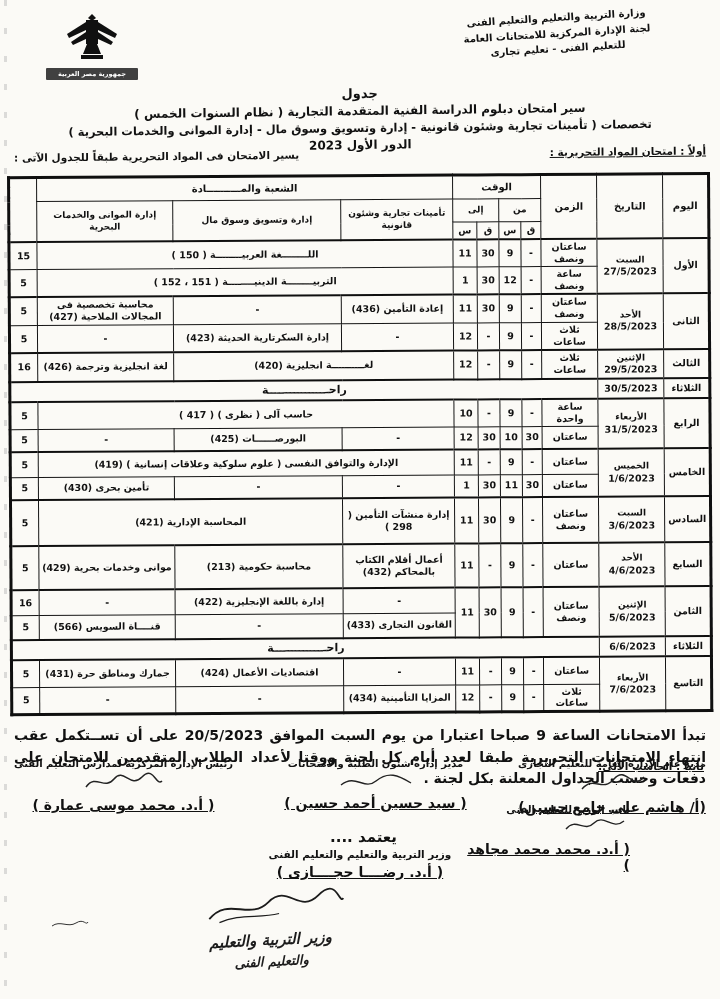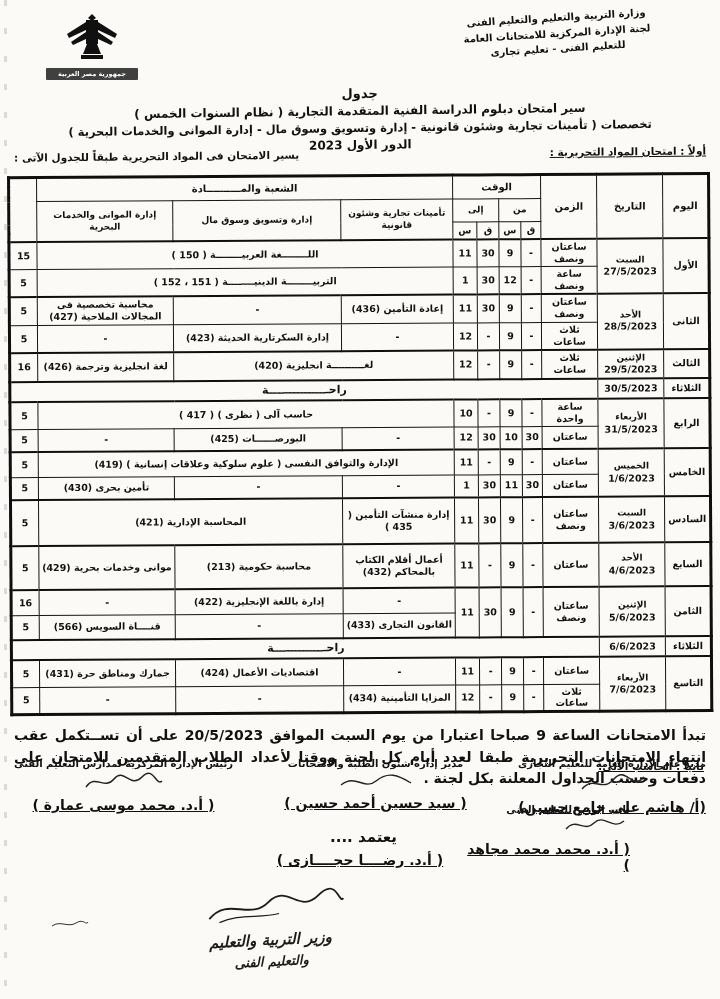--- a/index.html
+++ b/index.html
@@ -263,21 +263,21 @@
       <td>السادس</td>
       <td class="dateCell">
         <div class="wd">السبت</div>
         <div class="dt">3/6/2023</div>
       </td>
       <td>ساعتان ونصف</td>
       <td>-</td>
       <td>9</td>
       <td>30</td>
       <td>11</td>
-      <td>إدارة منشآت التأمين ( 435 )</td>
+      <td>إدارة منشآت التأمين ( 298 )</td>
       <td colspan="2">المحاسبة الإدارية (421)</td>
       <td>5</td>
     </tr>
 
     <tr class="grp h46">
       <td>السابع</td>
       <td class="dateCell">
         <div class="wd">الأحد</div>
         <div class="dt">4/6/2023</div>
       </td>
@@ -385,20 +385,21 @@
       <div>نائب الوزير للتعليم الفنى</div>
       <svg width="70" height="22" viewBox="0 0 70 22">
         <path d="M6,14 C16,2 24,18 34,8 S52,16 64,6" stroke="#222" stroke-width="1.4" fill="none"></path>
       </svg>
       <div class="sig-name">( أ.د. محمد محمد مجاهد )</div>
     </div>
 
     <div class="approve">يعتمد ....</div>
 
     <div class="sig5">
+      <div>وزير التربية والتعليم والتعليم الفنى</div>
       <div class="sig-name">( أ.د. رضــــا حجــــازى )</div>
     </div>
 
     <div class="handwriting">
       <svg width="160" height="34" viewBox="0 0 160 34">
         <path d="M20,26 C40,4 60,30 80,12 S110,26 130,8 S150,18 155,12" stroke="#1c1c1c" stroke-width="1.8" fill="none"></path>
         <path d="M30,30 C50,22 70,28 90,24" stroke="#1c1c1c" stroke-width="1.2" fill="none"></path>
       </svg>
       <div class="hw-line">وزير التربية والتعليم</div>
       <div class="hw-line hw-small">والتعليم الفنى</div>

